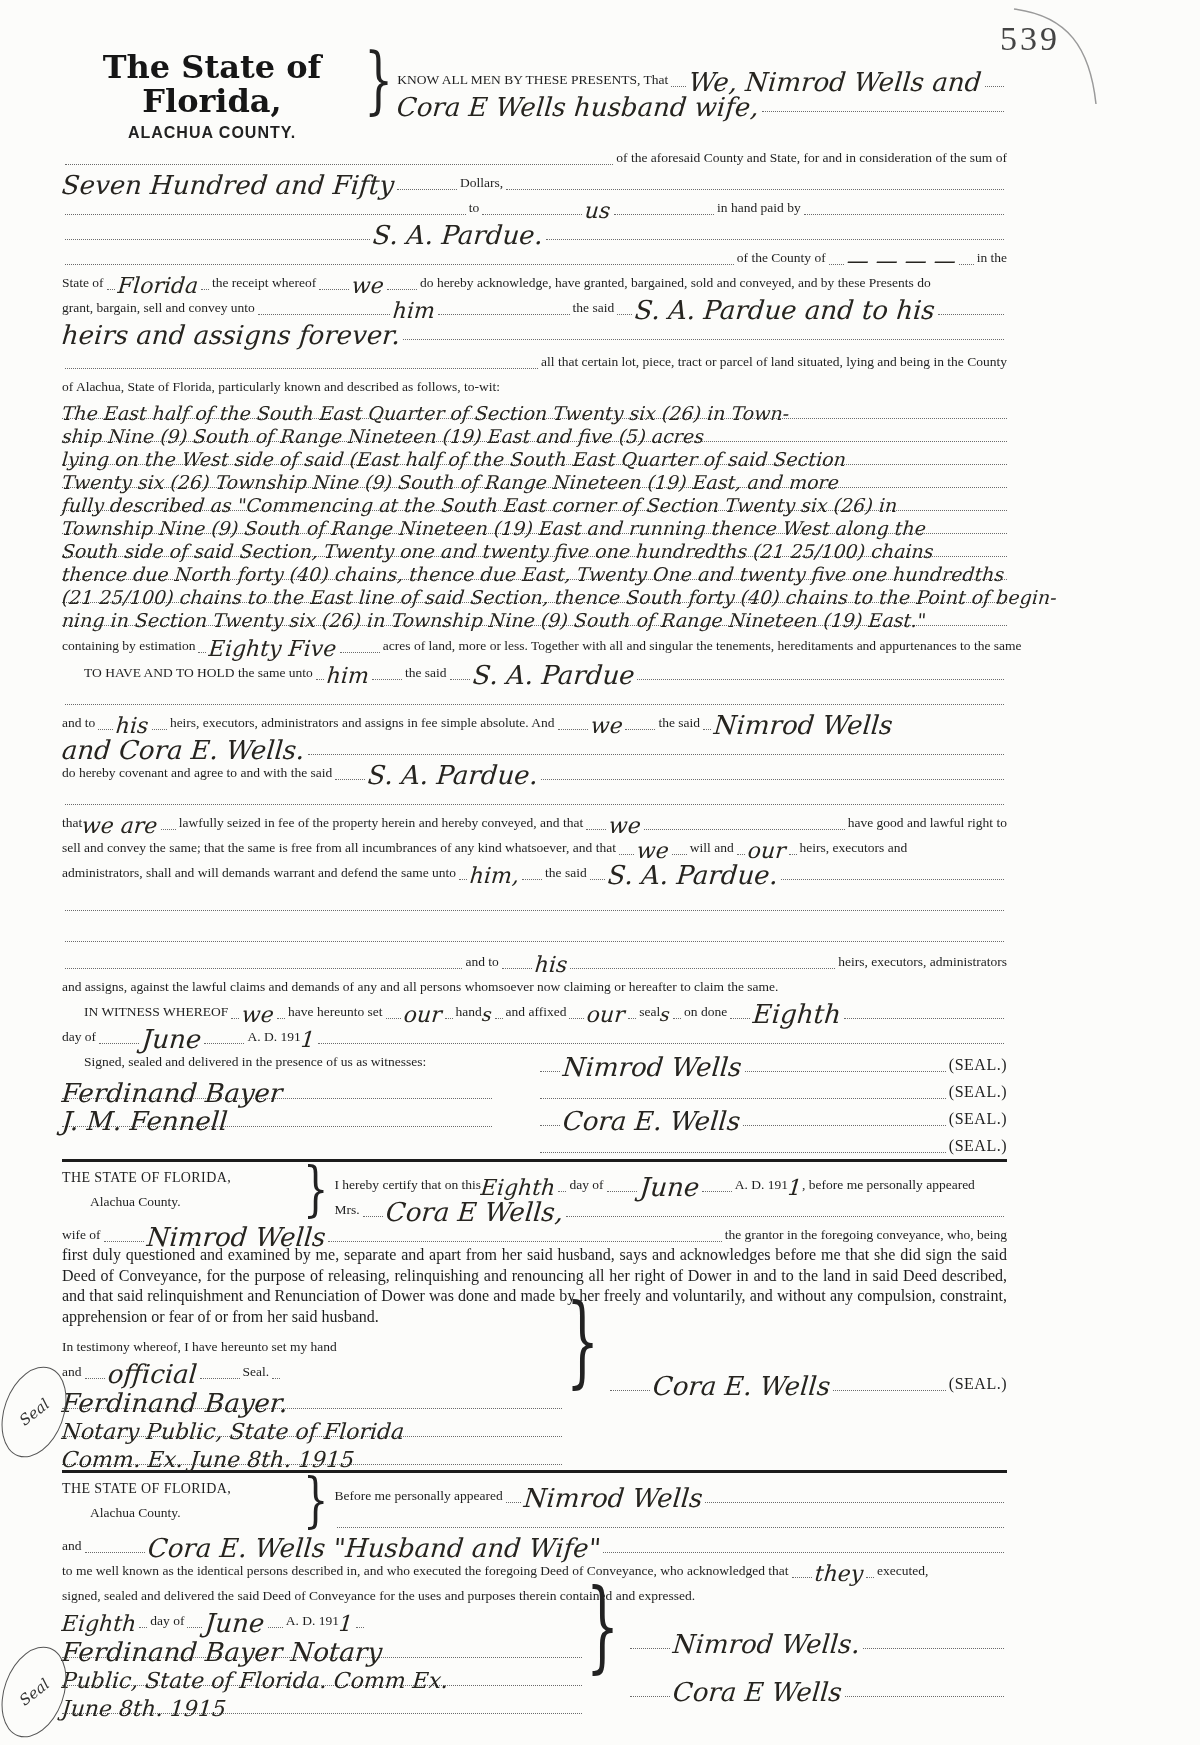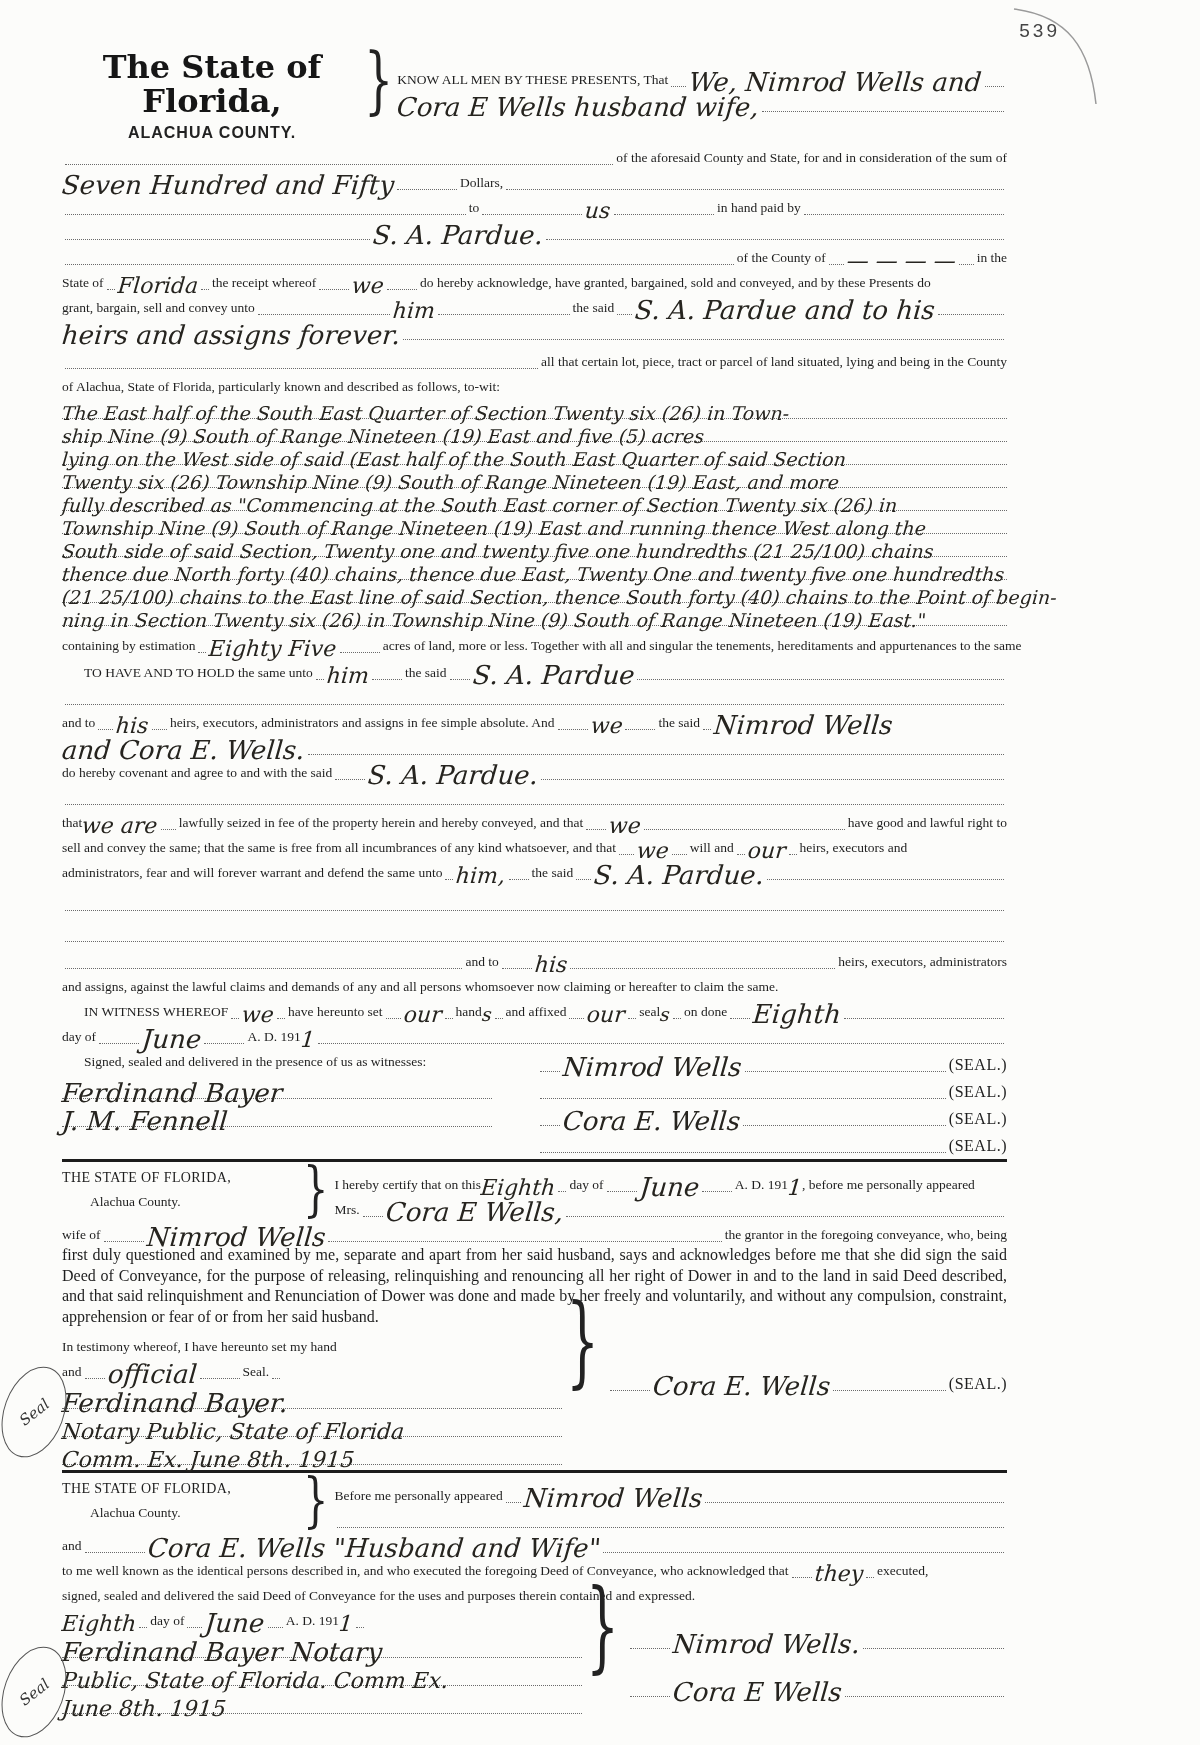--- a/index.html
+++ b/index.html
@@ -1,19 +1,19 @@
 <!DOCTYPE html>
 <html><head>
 <meta charset="utf-8">
 <style>
   html,body{margin:0;padding:0;background:#fcfcfa;}
   .page{position:relative;width:1200px;height:1745px;background:#fcfcfa;overflow:hidden;
         font-family:"Liberation Serif",serif;color:#1e1e1e;}
-  .page-num{position:absolute;top:20px;right:140px;font-family:Liberation Sans, sans-serif;
-            font-size:19px;letter-spacing:3px;color:#444;}
+  .page-num{position:absolute;top:20px;right:140px;font-family:Liberation Serif, serif;
+            font-size:34px;letter-spacing:3px;color:#444;}
   .curl{position:absolute;top:6px;right:100px;}
   .main{position:absolute;left:62px;top:0;width:945px;}
 
   
   .p{font-size:13.5px;line-height:15px;color:#1e1e1e;white-space:nowrap;}
   
   .h{font-family:"DejaVu Serif",serif;font-style:italic;color:#26241f;line-height:9px;
      white-space:nowrap;display:inline-block;transform:skewX(-5deg);} .h19{font-size:19px;} .h22{font-size:22px;} .h26{font-size:26px;}
 
   
@@ -264,21 +264,21 @@
           <span class="d w15"></span>
           <span class="h h22">we</span>
           <span class="d w15"></span>
           <span class="p">will and</span>
           <span class="d w8"></span>
           <span class="h h22">our</span>
           <span class="d w8"></span>
           <span class="p">heirs, executors and</span>
         </div>
       <div class="fl">
-          <span class="p">administrators, fear and will forever warrant and defend the same unto</span>
+          <span class="p">administrators, shall and will demands warrant and defend the same unto</span>
           <span class="d w8"></span>
           <span class="h h22">him,</span>
           <span class="d w20"></span>
           <span class="p">the said</span>
           <span class="d w15"></span>
           <span class="h h26">S. A. Pardue.</span>
           <span class="d"></span>
         </div>
       <div class="fl" style="margin-top:8px;">
           <span class="d"></span>

